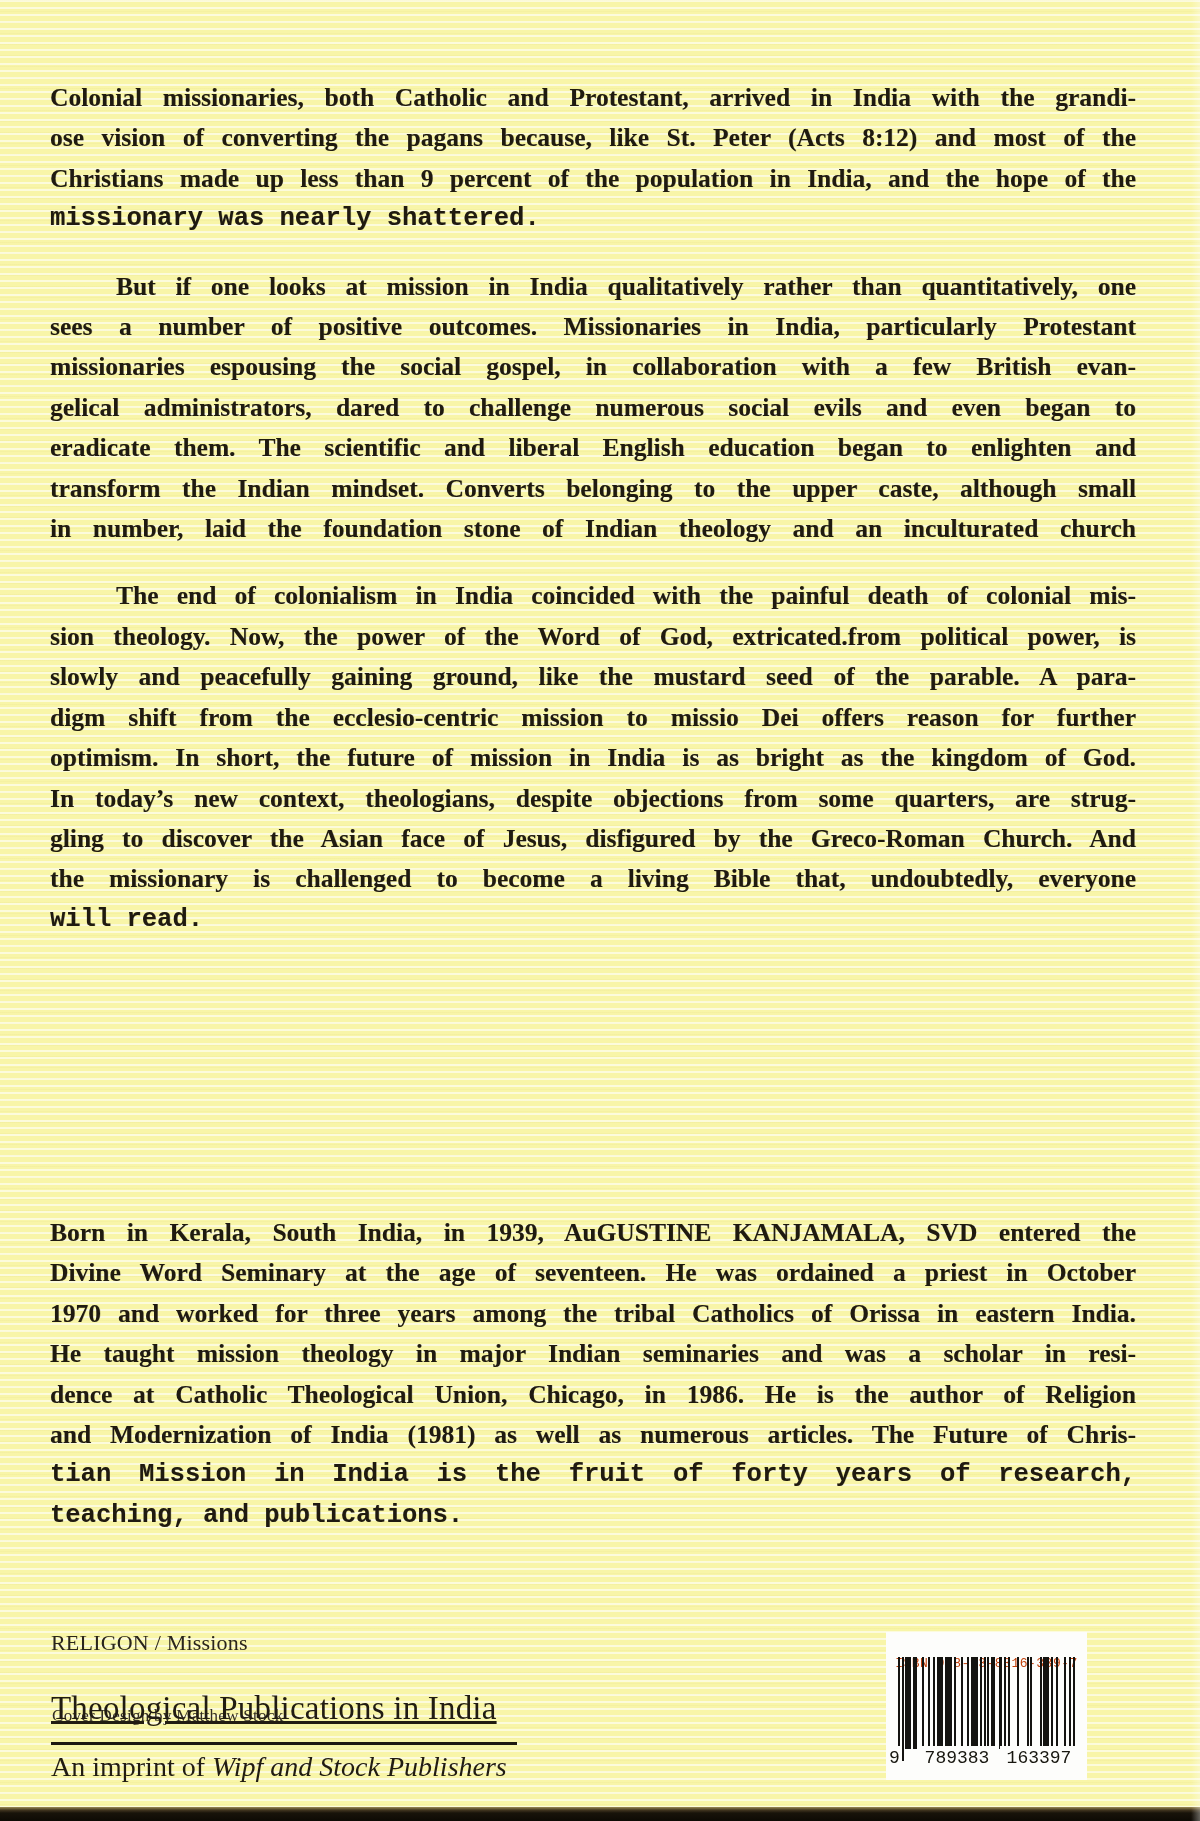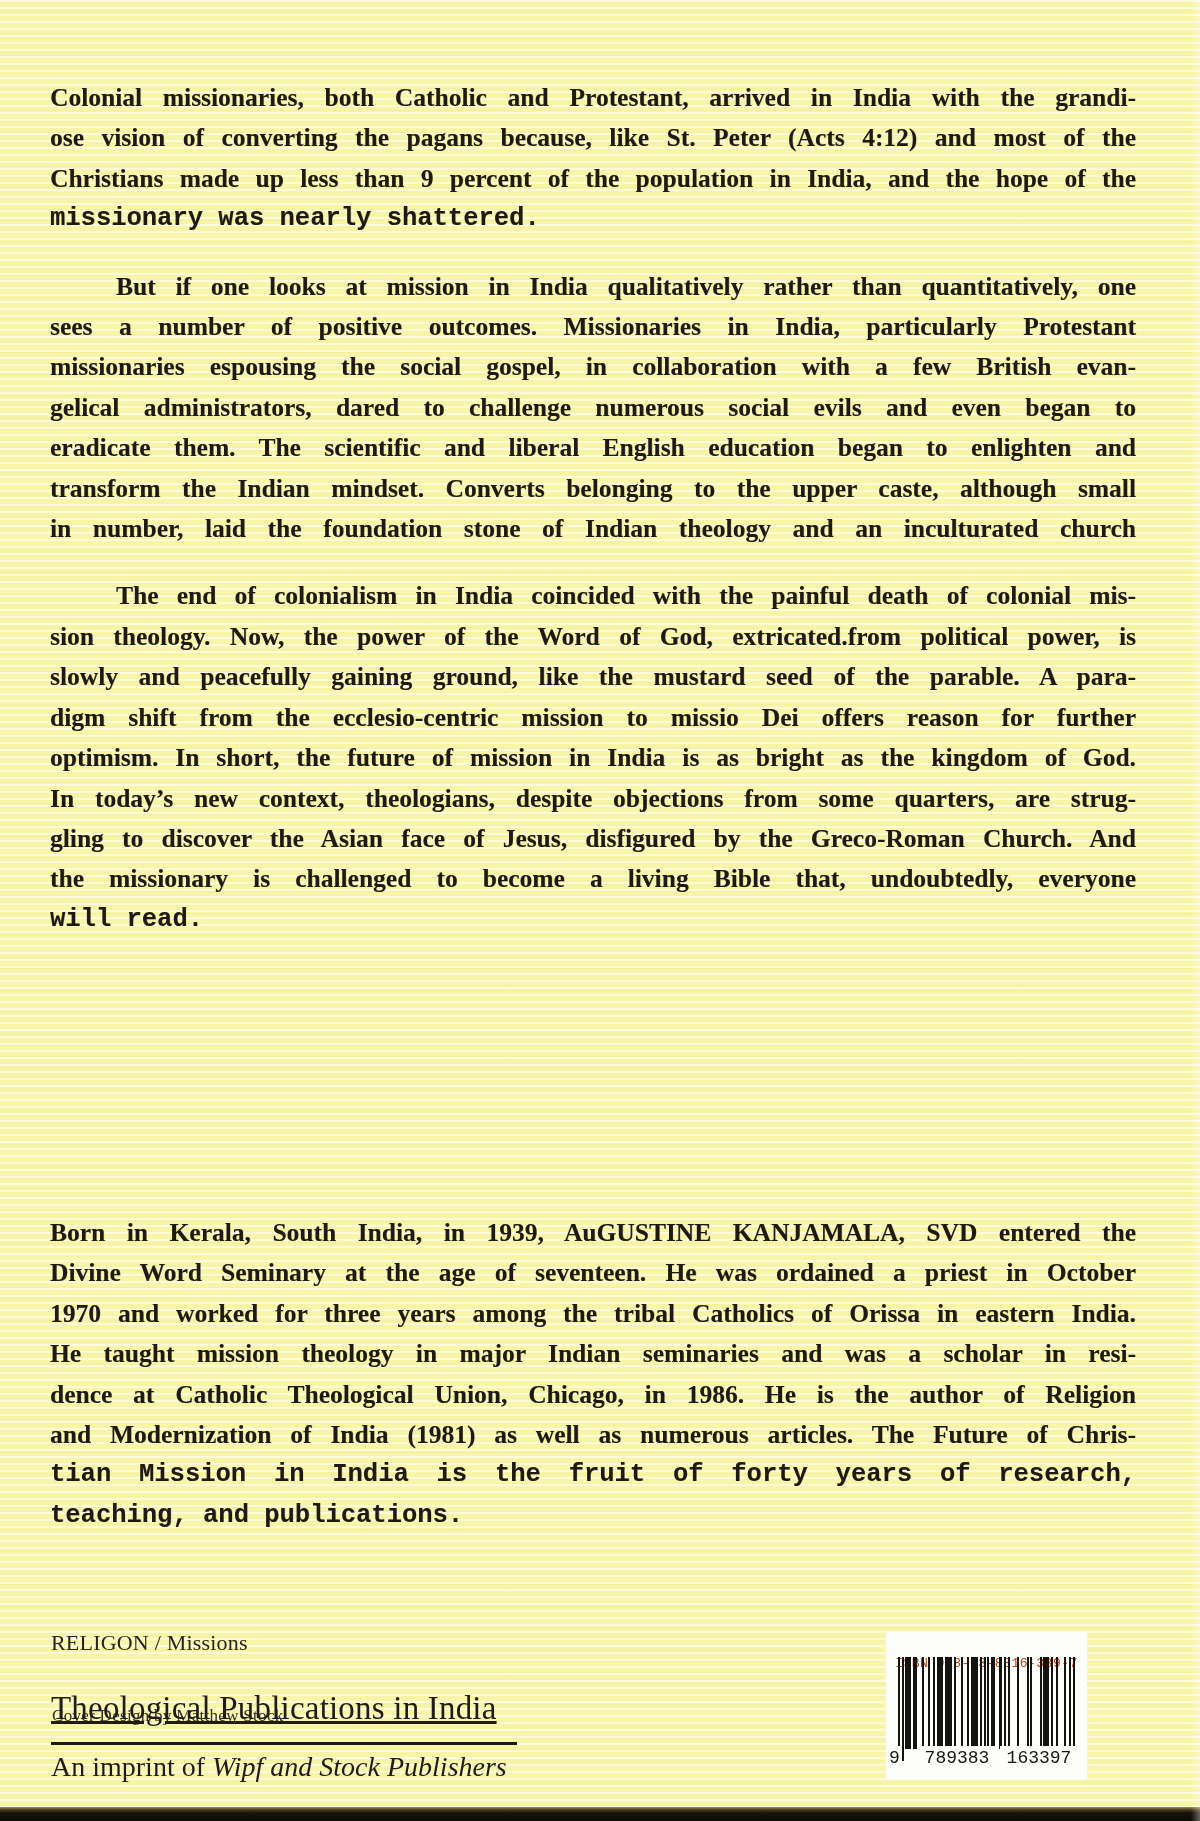--- a/index.html
+++ b/index.html
@@ -51,21 +51,21 @@
     background:linear-gradient(to left, rgba(255,255,250,.35), rgba(255,255,250,0));}
 </style>
 </head>
 <body>
 
 <div class="page">
 
   <div class="textblock blurb">
       <div class="para">
         <div class="line">Colonial missionaries, both Catholic and Protestant, arrived in India with the grandi-</div>
-        <div class="line">ose vision of converting the pagans because, like St. Peter (Acts 4:12) and most of the</div>
+        <div class="line">ose vision of converting the pagans because, like St. Peter (Acts 8:12) and most of the</div>
         <div class="line">Christians made up less than 9 percent of the population in India, and the hope of the</div>
         <div class="line last">missionary was nearly shattered.</div>
       </div>
       <div class="para">
         <div class="line indent">But if one looks at mission in India qualitatively rather than quantitatively, one</div>
         <div class="line">sees a number of positive outcomes. Missionaries in India, particularly Protestant</div>
         <div class="line">missionaries espousing the social gospel, in collaboration with a few British evan-</div>
         <div class="line">gelical administrators, dared to challenge numerous social evils and even began to</div>
         <div class="line">eradicate them. The scientific and liberal English education began to enlighten and</div>
         <div class="line">transform the Indian mindset. Converts belonging to the upper caste, although small</div>

